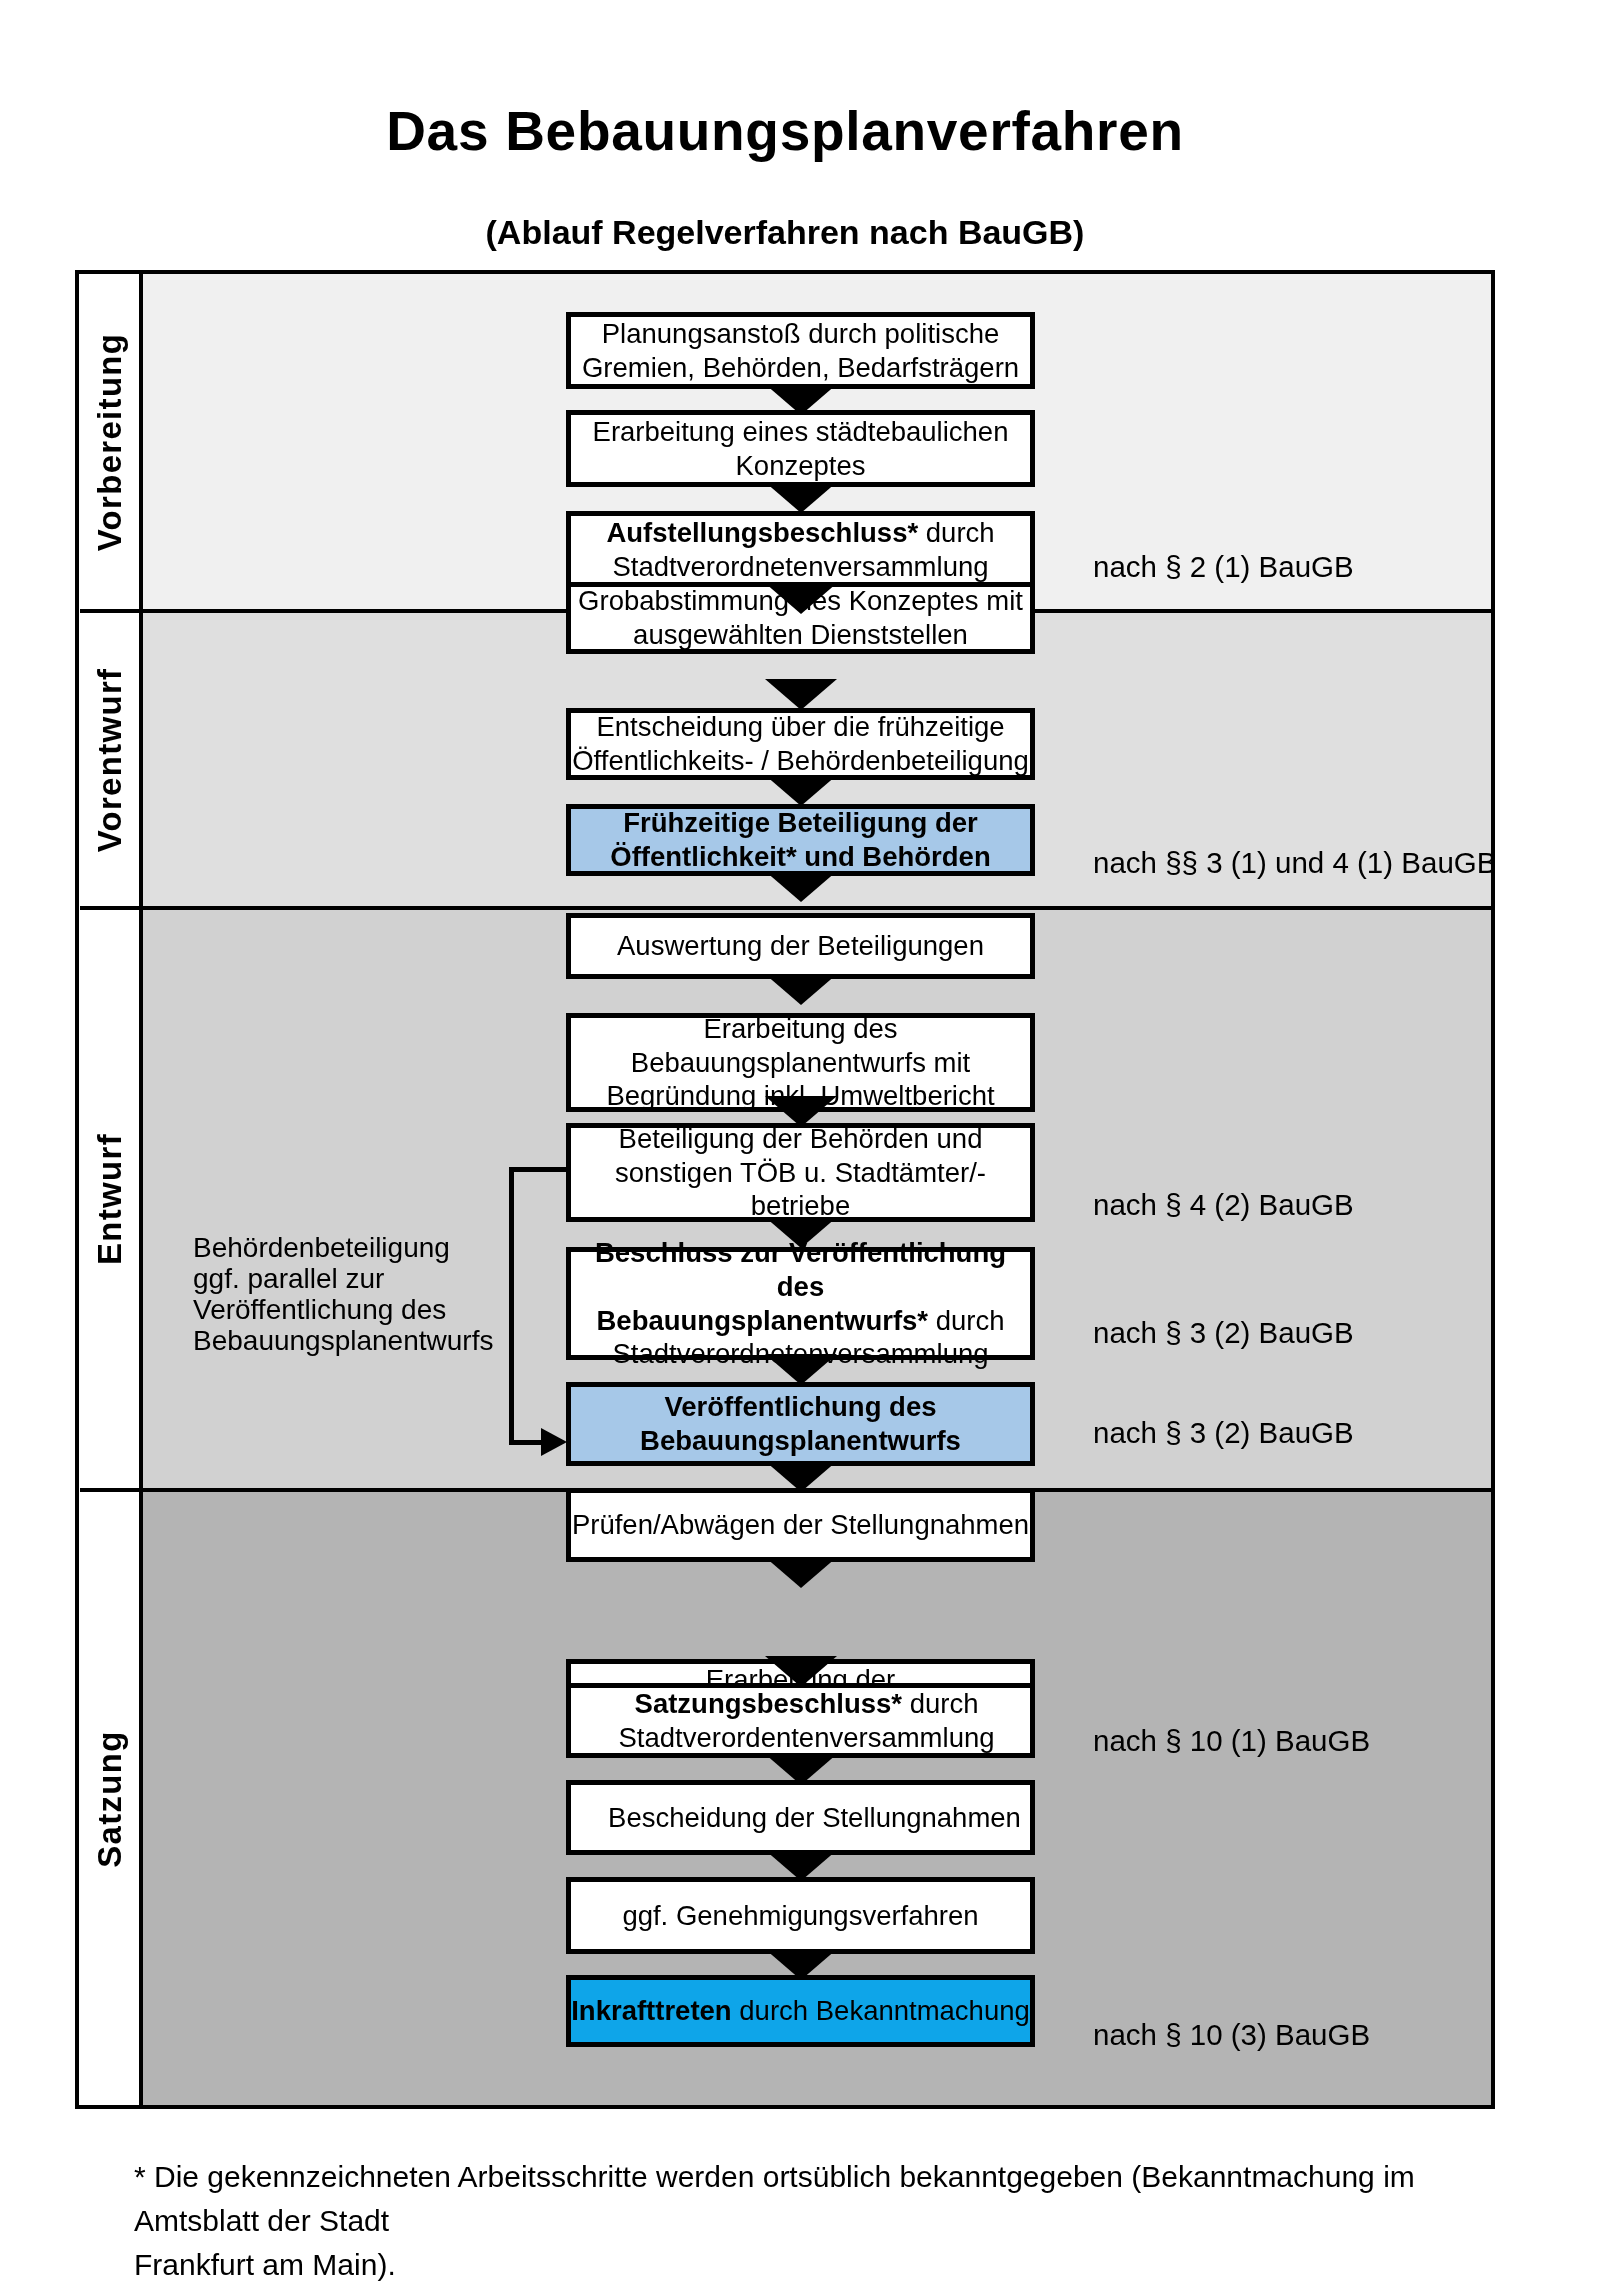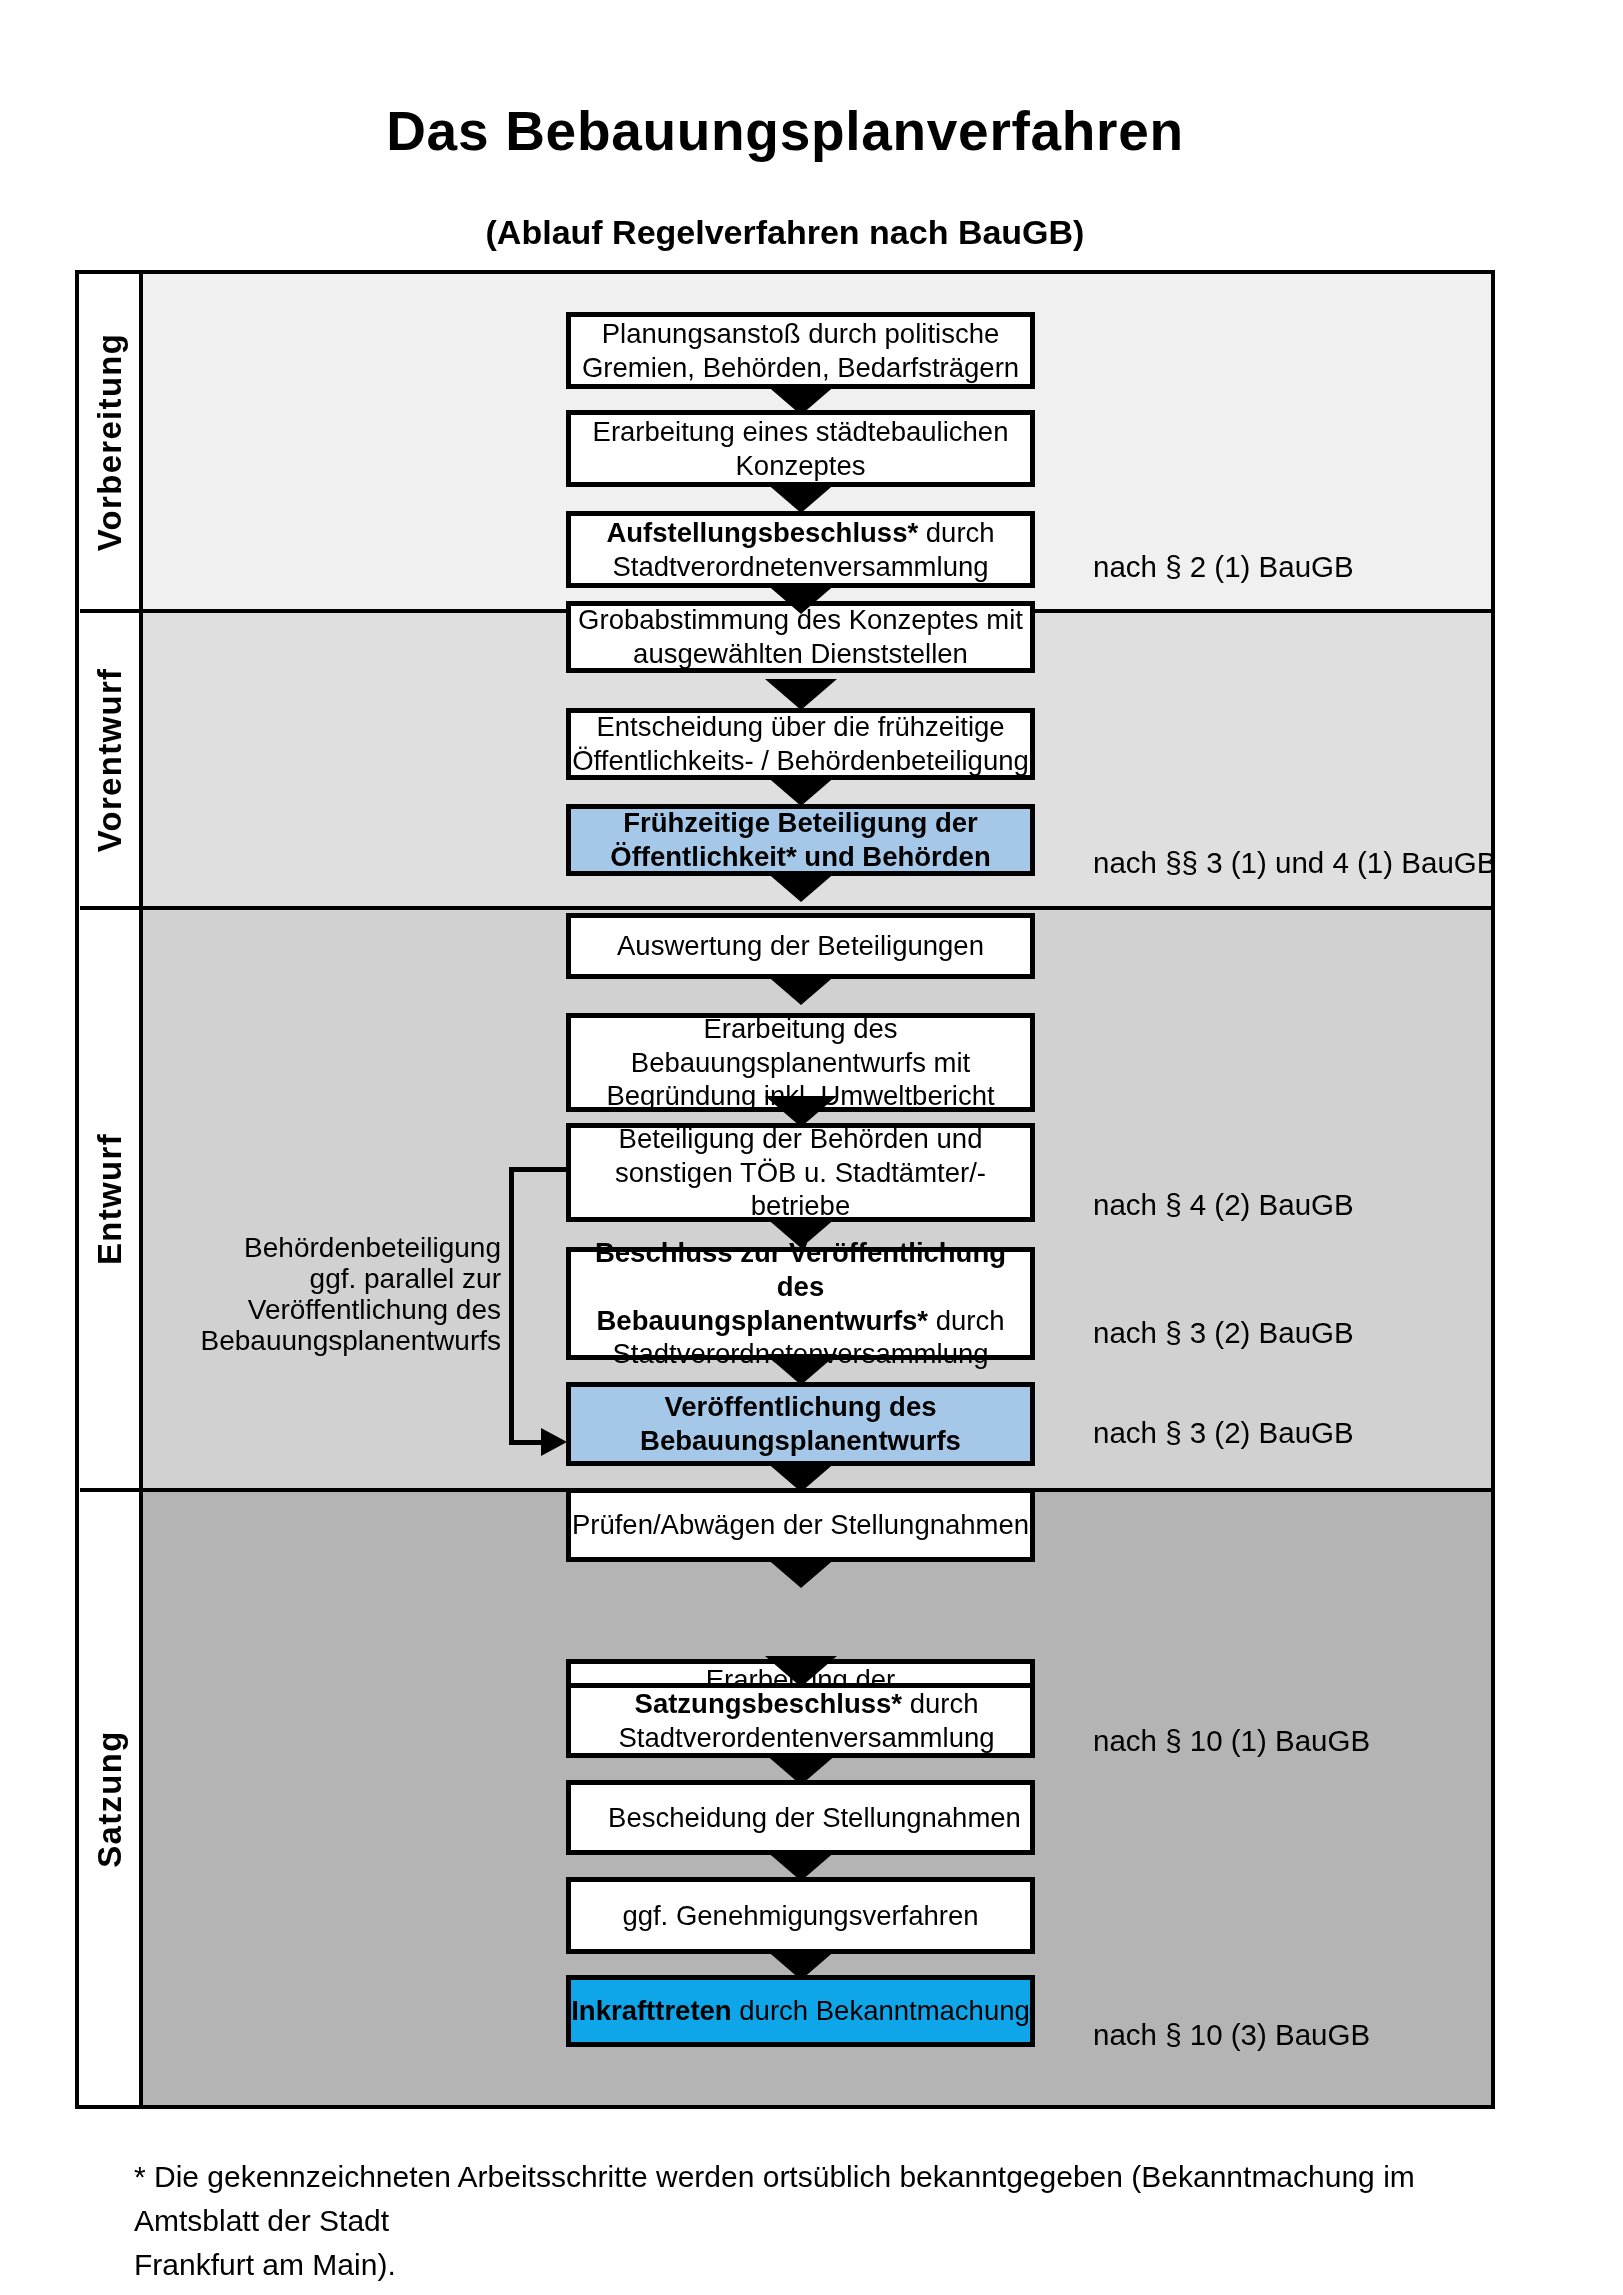--- a/index.html
+++ b/index.html
@@ -52,21 +52,21 @@
     position:absolute;width:0;height:0;
     border-left:36px solid transparent;border-right:36px solid transparent;
     border-top:31px solid #000;z-index:4;
   }
   .note{
     position:absolute;left:1093px;height:39px;line-height:39px;
     font-size:29.5px;white-space:nowrap;z-index:3;
   }
   .side-note{
     position:absolute;left:193px;top:1232px;width:308px;
-    text-align:right;font-size:28px;line-height:31px;z-index:3;
+    text-align:left;font-size:28px;line-height:31px;z-index:3;
   }
   .conn{position:absolute;background:#000;z-index:2;}
   .conn-arrowhead{
     position:absolute;width:0;height:0;z-index:2;
     border-top:14.4px solid transparent;border-bottom:14.4px solid transparent;
     border-left:26px solid #000;
   }
   .footnote{
     position:absolute;left:134px;top:2155px;width:1394px;
     font-size:30px;line-height:44px;
@@ -116,21 +116,21 @@
       <div class="pbox" style="top: 410px; height: 77px;">
         <div><span>Erarbeitung eines städtebaulichen</span></div>
         <div><span>Konzeptes</span></div>
       </div>
       <div class="arrow-down" style="left: 765px; top: 482px;"></div>
       <div class="pbox" style="top: 511px; height: 77px;">
         <div><span class="b">Aufstellungsbeschluss*</span><span> durch</span></div>
         <div><span>Stadtverordnetenversammlung</span></div>
       </div>
       <div class="arrow-down" style="left: 765px; top: 583px;"></div>
-      <div class="pbox" style="top: 601px; height: 72px;">
+      <div class="pbox" style="top: 582px; height: 72px;">
         <div><span>Grobabstimmung des Konzeptes mit</span></div>
         <div><span>ausgewählten Dienststellen</span></div>
       </div>
       <div class="arrow-down" style="left: 765px; top: 679px;"></div>
       <div class="pbox" style="top: 708px; height: 72px;">
         <div><span>Entscheidung über die frühzeitige</span></div>
         <div><span>Öffentlichkeits- / Behördenbeteiligung</span></div>
       </div>
       <div class="arrow-down" style="left: 765px; top: 775px;"></div>
       <div class="pbox" style="top: 804px; height: 72px; background: rgb(166, 200, 232);">

